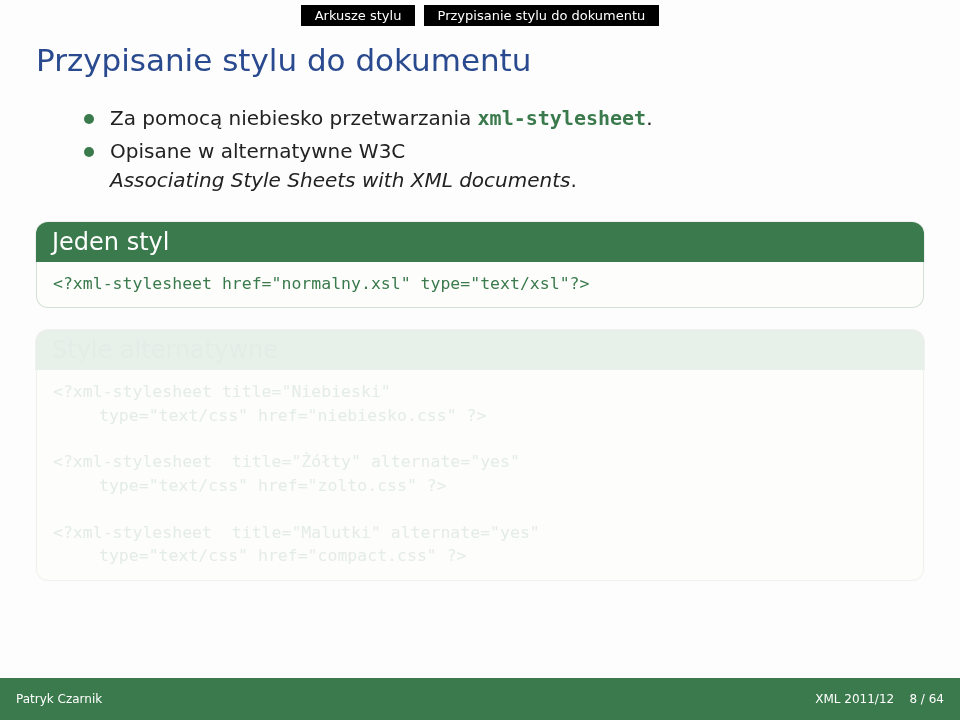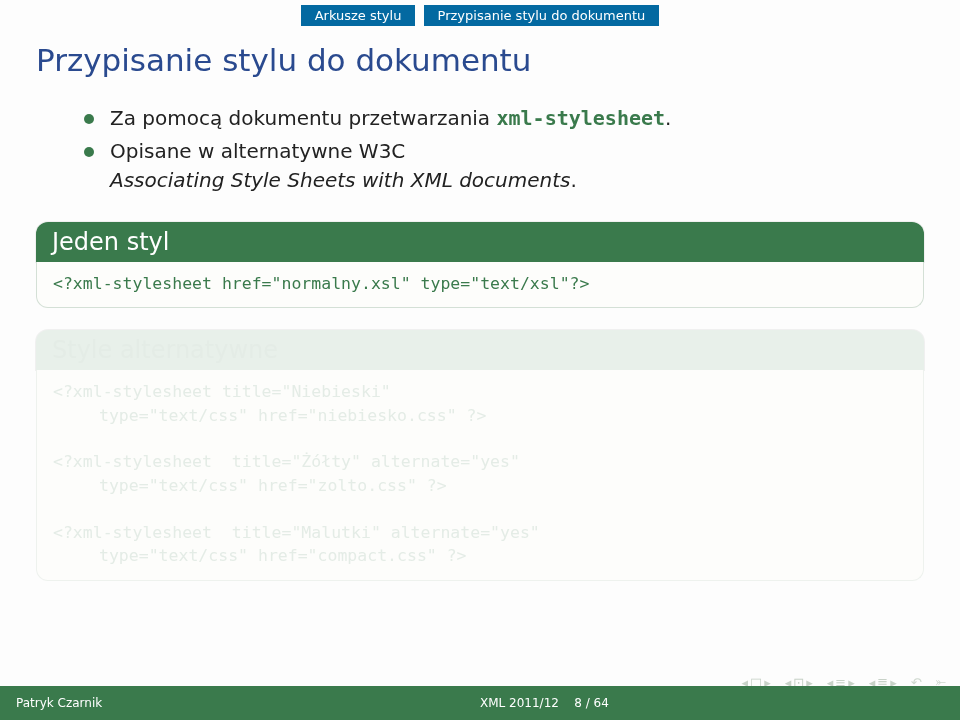--- a/index.html
+++ b/index.html
@@ -12,21 +12,21 @@
     overflow: hidden;
   }
   .topbar {
     position: absolute;
     top: 8px; left: 0; right: 0;
     text-align: center;
     font-size: 13px;
     color: #fff;
   }
   .topbar span {
-    background: #0369a1;
+    background: #000000;
     padding: 3px 14px;
     margin: 0 2px;
     border-radius: 0;
   }
   .content {
     position: absolute;
     top: 42px; left: 36px; right: 36px;
   }
   h1 {
     color: #2a4a8f;
@@ -93,30 +93,30 @@
     line-height: 1.42;
     white-space: pre;
     color: #3a7a4c;
   }
   .faded .code { color: #e4ece6; }
   .faded .block-header span { color: #e4ece6; }
   .indent { padding-left: 46px; display: block; }
   .footer {
     position: absolute;
     bottom: 0; left: 0; right: 0;
-    height: 34px;
+    height: 42px;
     background: #3a7a4c;
     color: #fff;
     font-size: 12px;
     display: flex;
     align-items: center;
   }
   .footer .l { flex: 1; padding-left: 16px; }
   .footer .c { flex: 1; text-align: center; }
-  .footer .r { flex: 1; text-align: left; padding-right: 16px; }
+  .footer .r { flex: 1; text-align: right; padding-right: 16px; }
   .navicons {
     position: absolute;
     bottom: 30px; right: 14px;
     display: flex;
     gap: 14px;
     align-items: center;
     color: #cfd8cf;
     font-size: 13px;
   }
   .navpair { display: flex; gap: 2px; align-items: center; }
@@ -129,21 +129,21 @@
 <div class="topbar">
   <span>Arkusze stylu</span>
   <span>Przypisanie stylu do dokumentu</span>
 </div>
 
 <div class="content">
   <h1>Przypisanie stylu do dokumentu</h1>
 
   <ul class="bullets">
     <li>
-      <span>Za pomocą dokumentu przetwarzania </span><span class="mono-inline">xml-stylesheet</span><span>.</span>
+      <span>Za pomocą niebiesko przetwarzania </span><span class="mono-inline">xml-stylesheet</span><span>.</span>
     </li>
     <li>
       <span>Opisane w alternatywne W3C</span><br>
       <i>Associating Style Sheets with XML documents</i><span>.</span>
     </li>
   </ul>
 
   <div class="block">
     <div class="block-header">Jeden styl</div>
     <div class="block-body">

